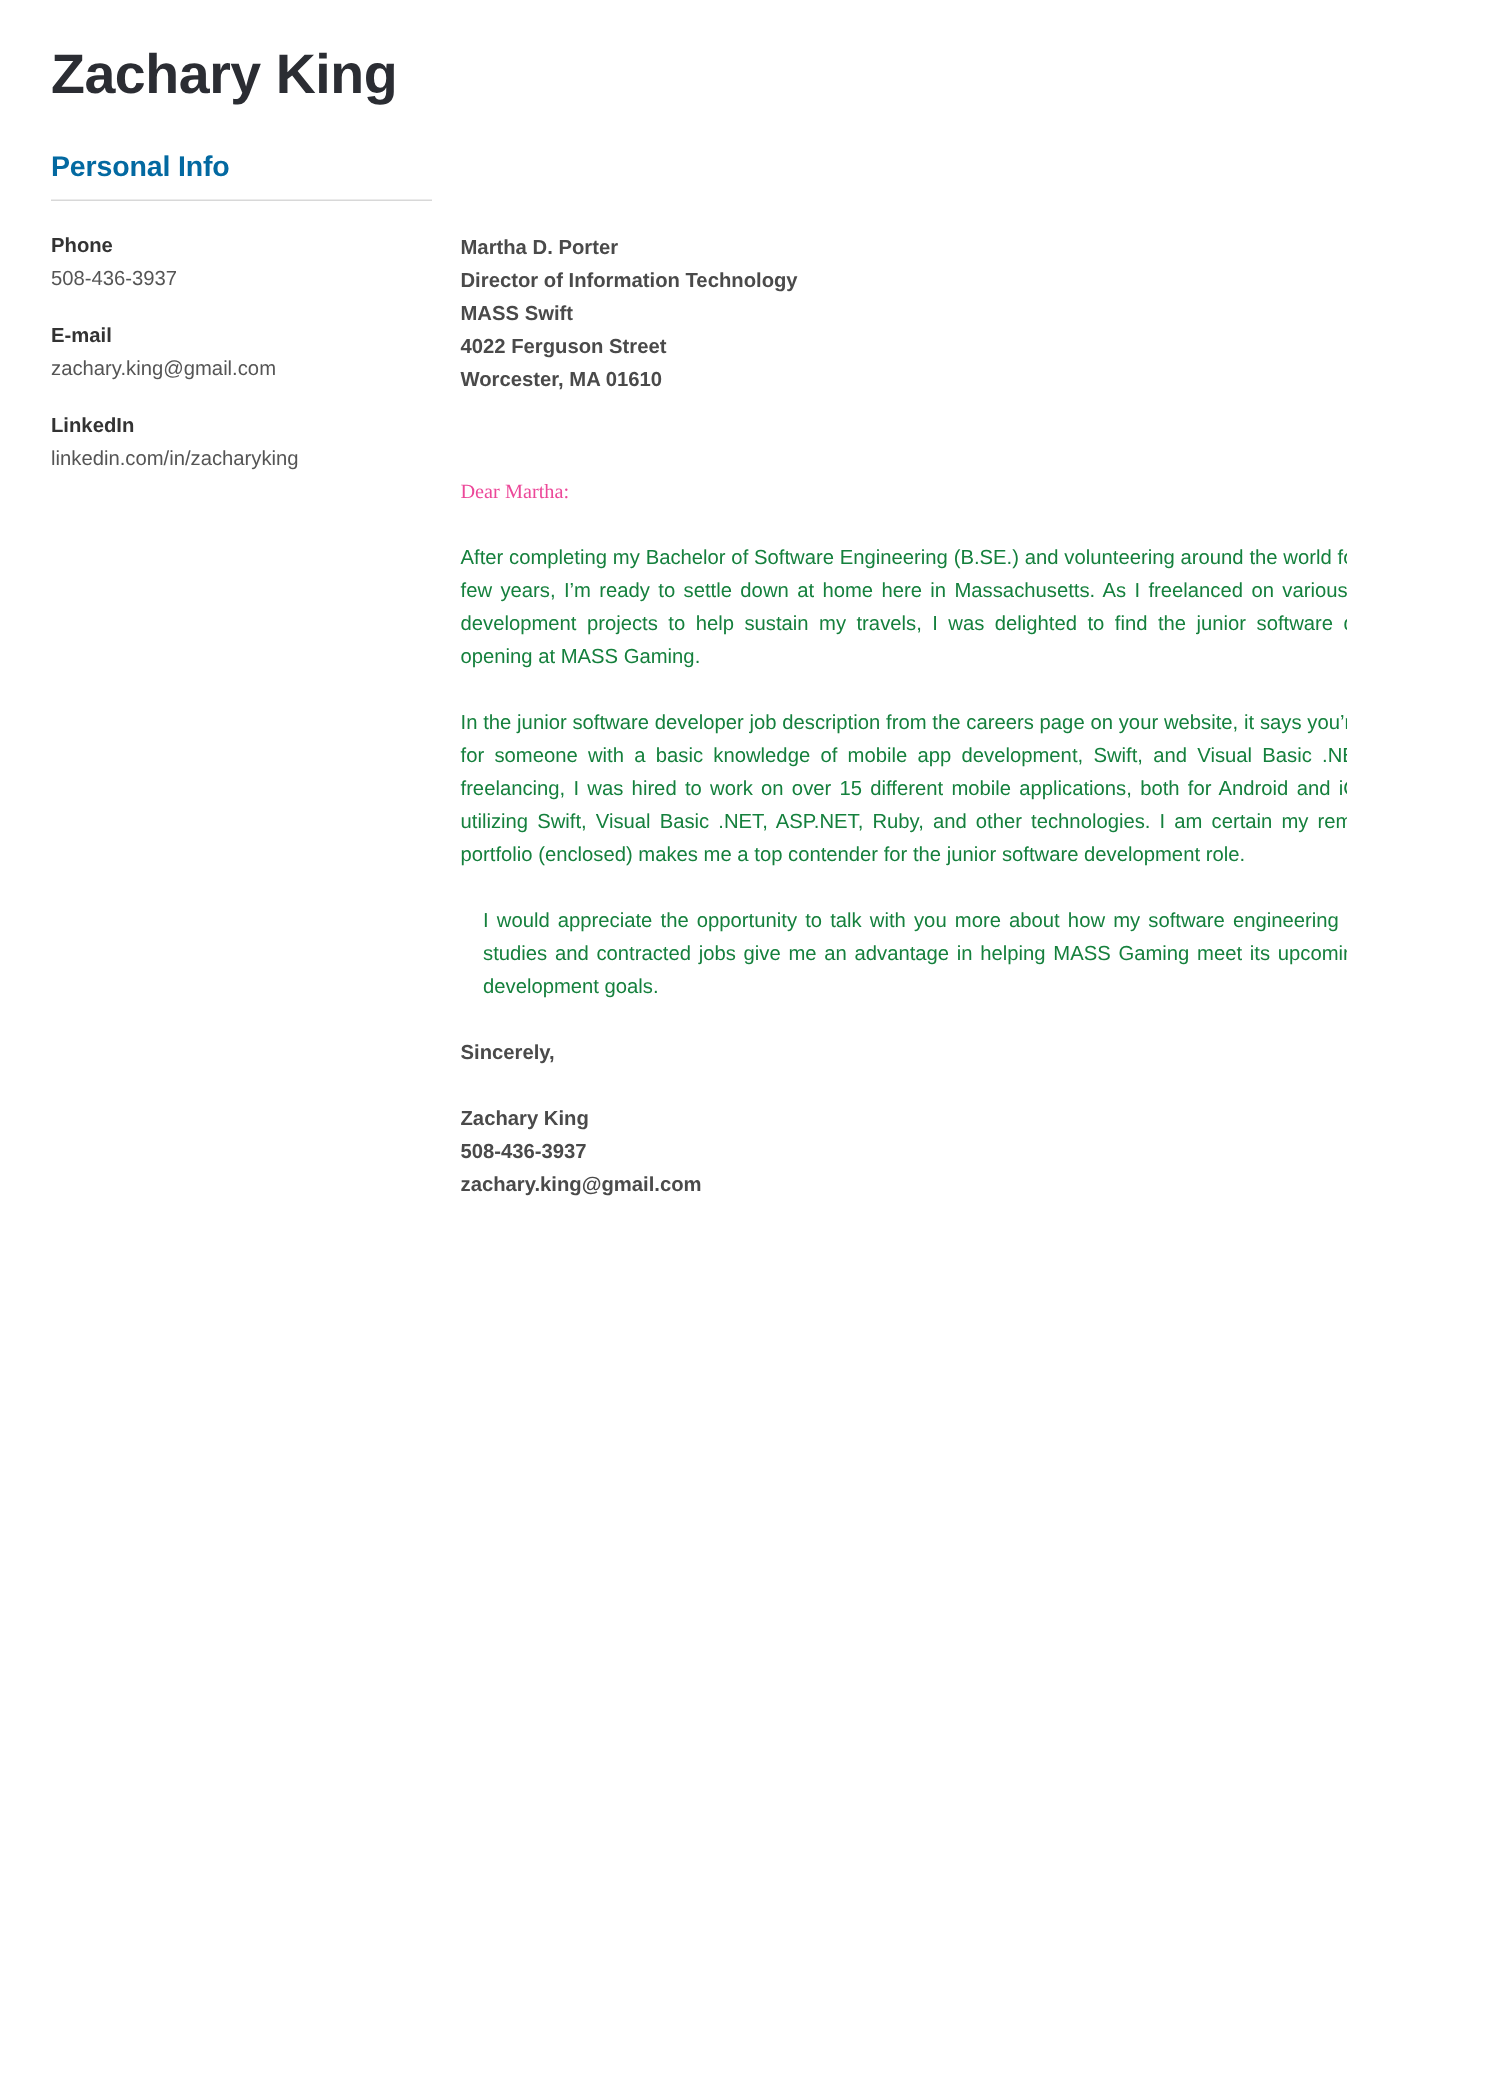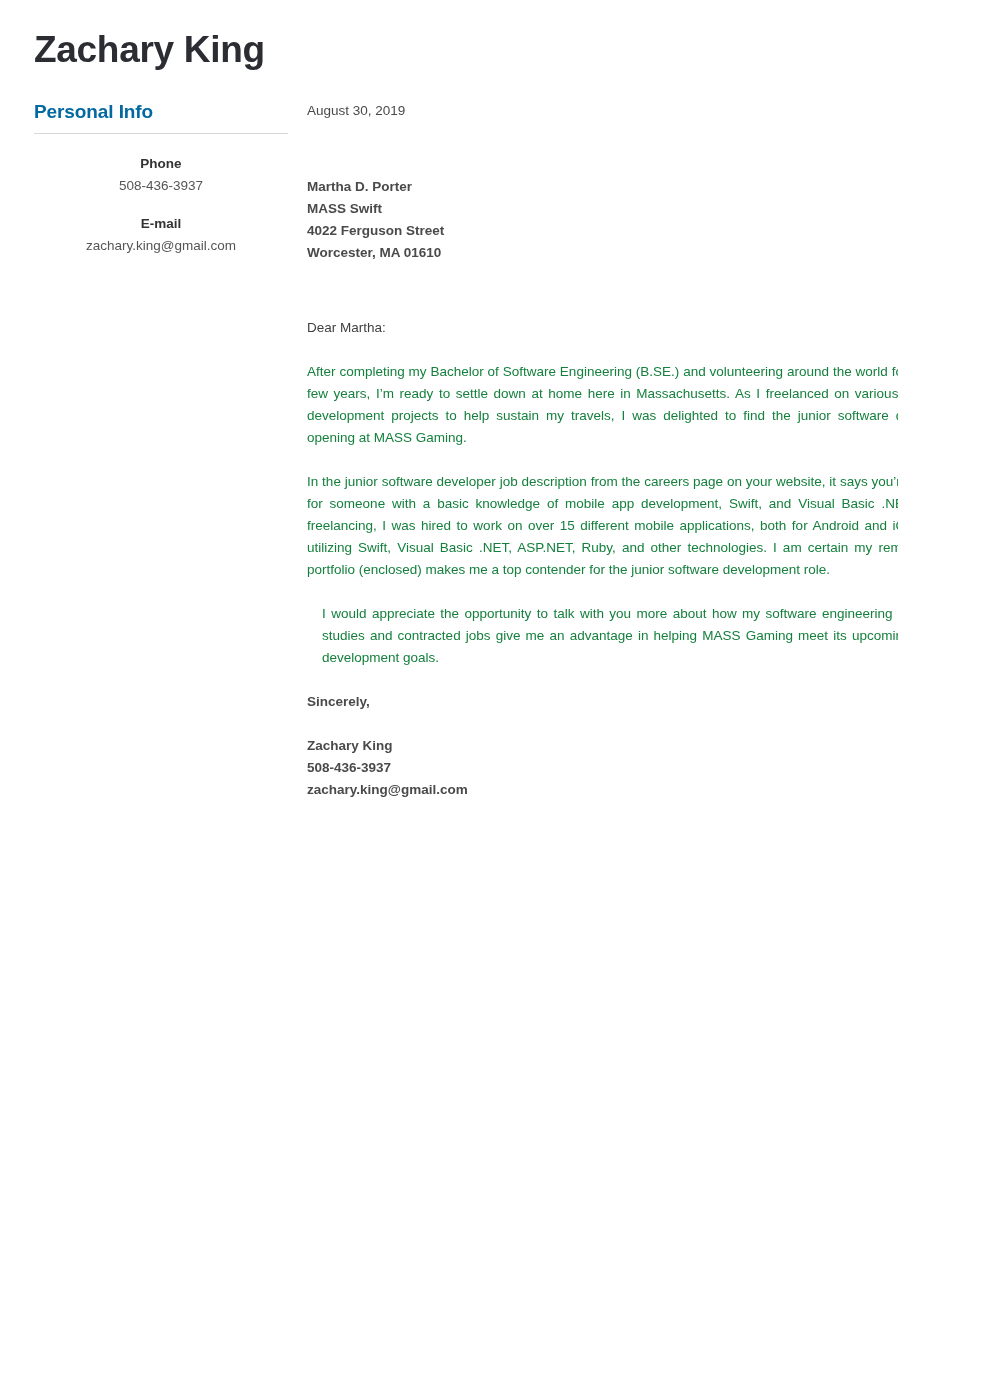--- a/index.html
+++ b/index.html
@@ -65,21 +65,20 @@
   .section-rule {
     margin-top: 9px;
     width: 254px;
     height: 1px;
     background: #d8d8d8;
   }
   .contact-list {
     margin: 0;
     padding: 0;
     list-style: none;
-    text-align: center;
   }
   .contact-item {
     margin-top: 21px;
   }
   .contact-label {
     display: block;
     font-size: 13.5px;
     line-height: 17px;
     font-weight: bold;
     color: #333333;
@@ -111,21 +110,22 @@
     line-height: 22px;
     color: #4a4a4a;
   }
   .recipient {
     margin-top: 54px;
   }
   .salutation {
     margin-top: 53px;
     font-size: 13.5px;
     line-height: 22px;
-    color: #404040;
+    color: #ec4899;
+    font-family: Liberation Serif, serif;
   }
   .letter-body {
     margin-top: 22px;
   }
   .letter-paragraph {
     margin: 0 0 22px 0;
     font-size: 13.5px;
     line-height: 22px;
     color: #15803d;
     text-align: justify;
@@ -159,29 +159,33 @@
 
       <ul class="contact-list">
         <li class="contact-item">
           <span class="contact-label">Phone</span>
           <span class="contact-value">508-436-3937</span>
         </li>
         <li class="contact-item">
           <span class="contact-label">E-mail</span>
           <span class="contact-value">zachary.king@gmail.com</span>
         </li>
+        <li class="contact-item">
+          <span class="contact-label">LinkedIn</span>
+          <span class="contact-value">linkedin.com/in/zacharyking</span>
+        </li>
       </ul>
     </aside>
 
     <main class="letter">
 
-      <div class="letter-date">August 30, 2019</div>
 
       <div class="recipient">
         <div class="letter-line">Martha D. Porter</div>
+        <div class="letter-line">Director of Information Technology</div>
         <div class="letter-line">MASS Swift</div>
         <div class="letter-line">4022 Ferguson Street</div>
         <div class="letter-line">Worcester, MA 01610</div>
       </div>
 
       <div class="salutation">Dear Martha:</div>
 
       <div class="letter-body">
         <p class="letter-paragraph">After completing my Bachelor of Software Engineering (B.SE.) and volunteering around the world for the last few years, I’m ready to settle down at home here in Massachusetts. As I freelanced on various software development projects to help sustain my travels, I was delighted to find the junior software developer opening at MASS Gaming.</p>
         <p class="letter-paragraph">In the junior software developer job description from the careers page on your website, it says you’re looking for someone with a basic knowledge of mobile app development, Swift, and Visual Basic .NET. While freelancing, I was hired to work on over 15 different mobile applications, both for Android and iOS, while utilizing Swift, Visual Basic .NET, ASP.NET, Ruby, and other technologies. I am certain my remote work portfolio (enclosed) makes me a top contender for the junior software development role.</p>

